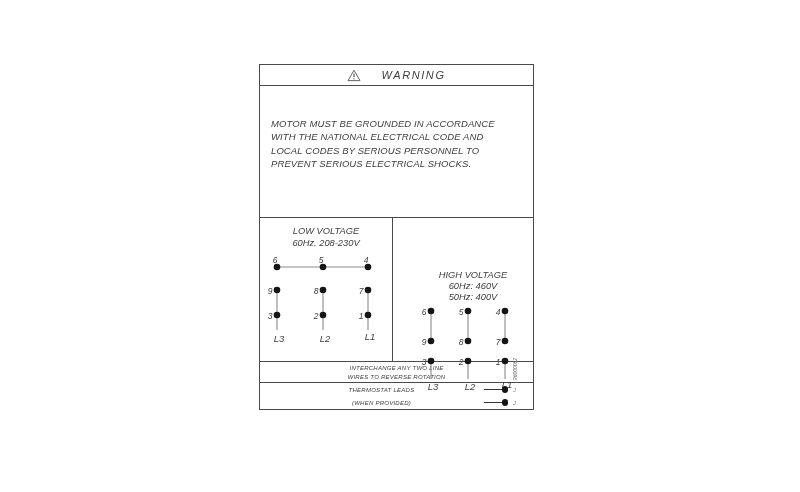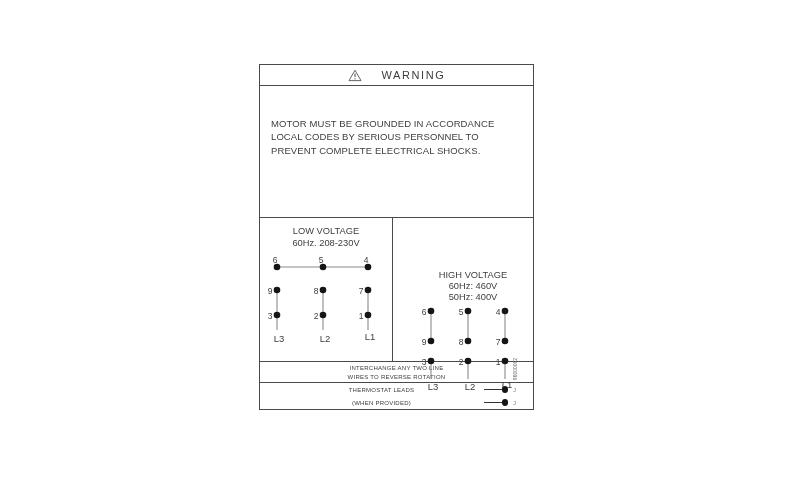--- a/index.html
+++ b/index.html
@@ -3,21 +3,21 @@
 <meta charset="utf-8">
 <style>
   html,body{margin:0;padding:0;}
   body{
     width:800px;height:492px;background:#ffffff;position:relative;overflow:hidden;
     font-family:"Liberation Sans", sans-serif;color:#3d3d3d;
   }
   .label{
     position:absolute;left:259px;top:64px;width:275px;height:346px;
     border:1px solid #4a4a4a;box-sizing:border-box;background:#ffffff;
-    display:flex;flex-direction:column;
+    display:flex;flex-direction:column;font-style:italic;
   }
   
   .hdr{
     height:21px;flex:0 0 21px;border-bottom:1px solid #4a4a4a;box-sizing:border-box;
     display:flex;align-items:center;justify-content:center;gap:20px;
   }
   .hdr-title{
     font-size:11px;letter-spacing:1.6px;color:#3d3d3d;font-weight:400;
   }
   .tri{width:14px;height:13px;display:block;}
@@ -70,22 +70,23 @@
       <path d="M10 1.5 L18.6 16.3 H1.4 Z" fill="none" stroke="#555" stroke-width="1.3"></path>
       <line x1="10" y1="6.2" x2="10" y2="11.3" stroke="#555" stroke-width="1.6"></line>
       <circle cx="10" cy="13.8" r="1" fill="#555"></circle>
     </svg>
     <span class="hdr-title">WARNING</span>
   </div>
 
   <div class="body">
     <div class="para">
       <div>MOTOR MUST BE GROUNDED IN ACCORDANCE</div>
+      <div>WITH THE NATIONAL ELECTRICAL CODE AND</div>
       <div>LOCAL CODES BY SERIOUS PERSONNEL TO</div>
-      <div>PREVENT COMPLETE ELECTRICAL SHOCKS.</div>
+      <div>PREVENT SERIOUS ELECTRICAL SHOCKS.</div>
     </div>
   </div>
 
   <div class="volt">
 
     <div class="lv-col">
       <svg width="133" height="143" viewBox="0 0 133 143">
         <text x="66" y="16" text-anchor="middle" class="svg-title">LOW VOLTAGE</text>
         <text x="66" y="28" text-anchor="middle" class="svg-sub">60Hz. 208-230V</text>
 

